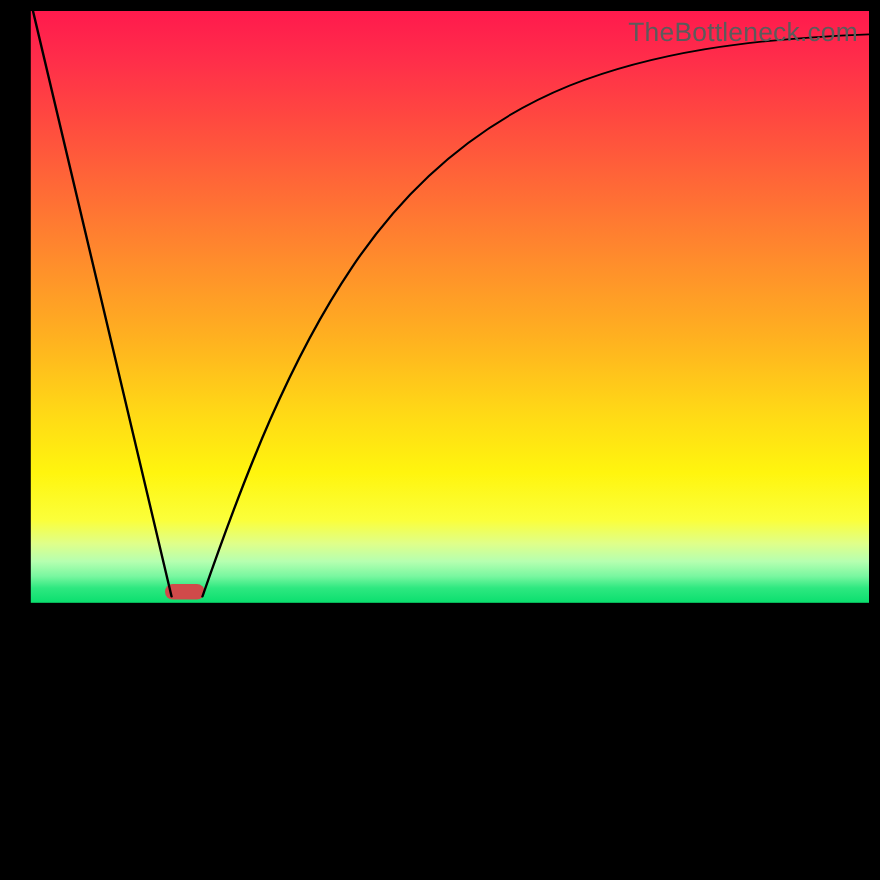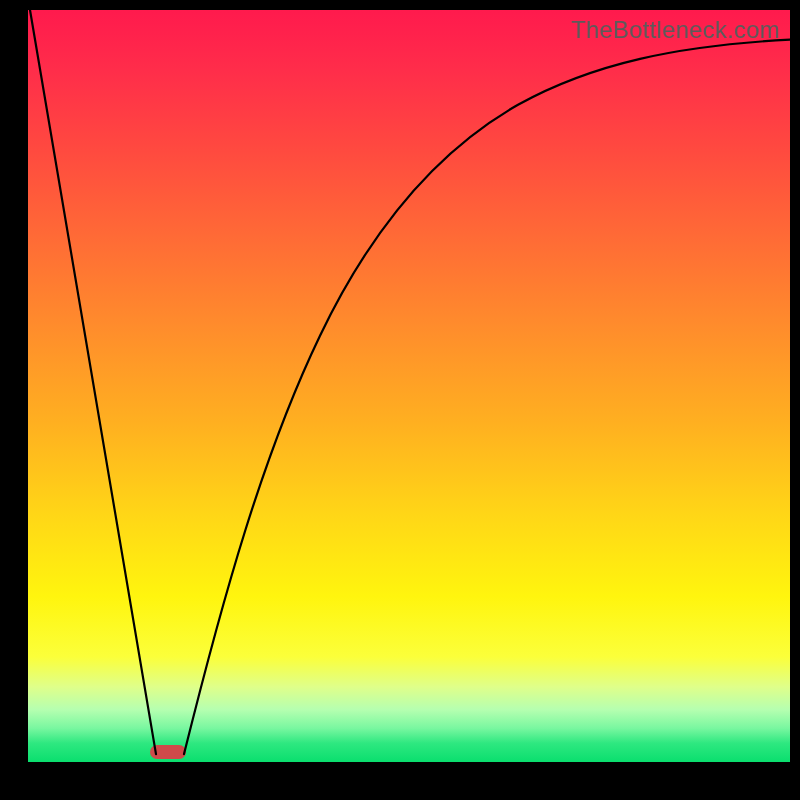--- a/index.html
+++ b/index.html
@@ -14,21 +14,21 @@
     width: 800px;
     height: 800px;
     background: #000;
     position: relative;
   }
   .plot-area {
     position: absolute;
     left: 28px;
     top: 10px;
     width: 762px;
-    height: 752px;
+    height: 538px;
     background: linear-gradient(to bottom,
       #ff1a4d 0%,
       #ff2d4a 8%,
       #ff4840 18%,
       #ff6a36 30%,
       #ff8c2c 42%,
       #ffb020 55%,
       #ffd916 68%,
       #fff50e 78%,
       #fbff3a 86%,

